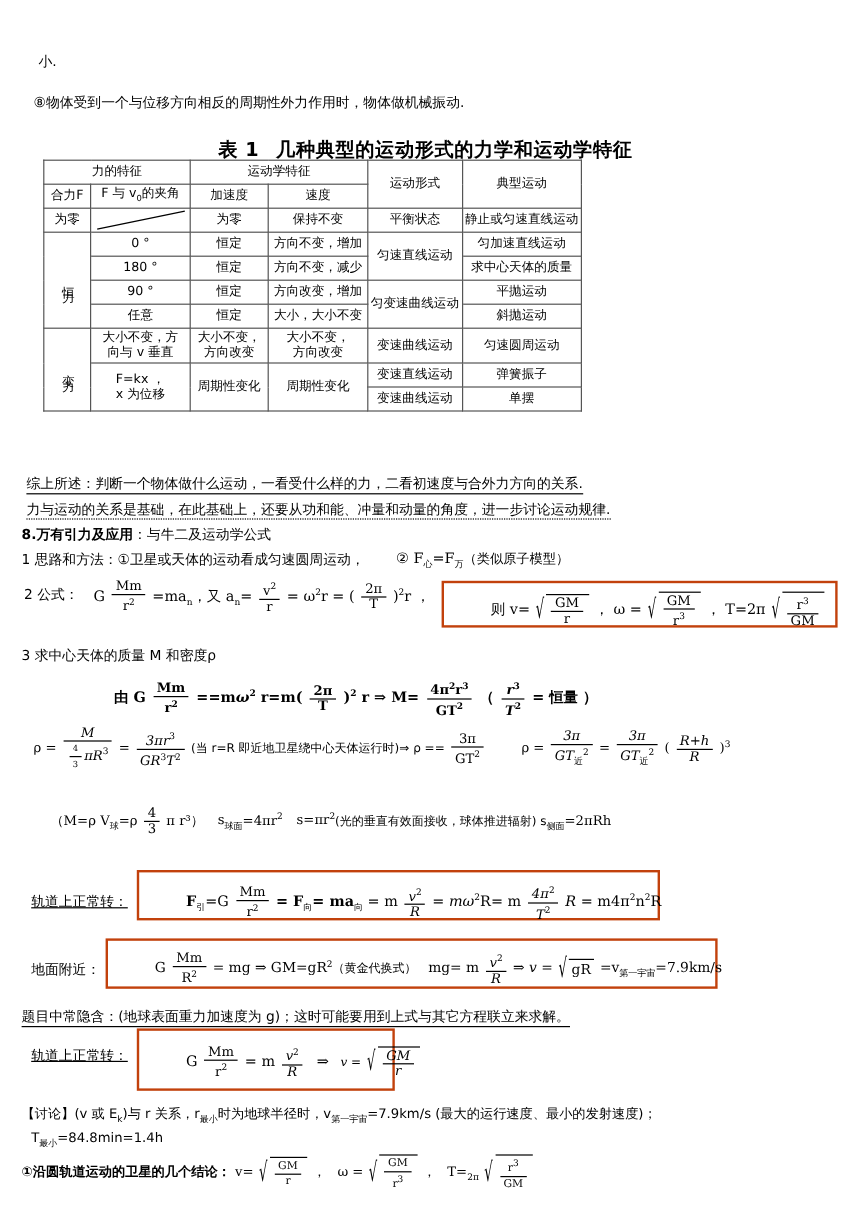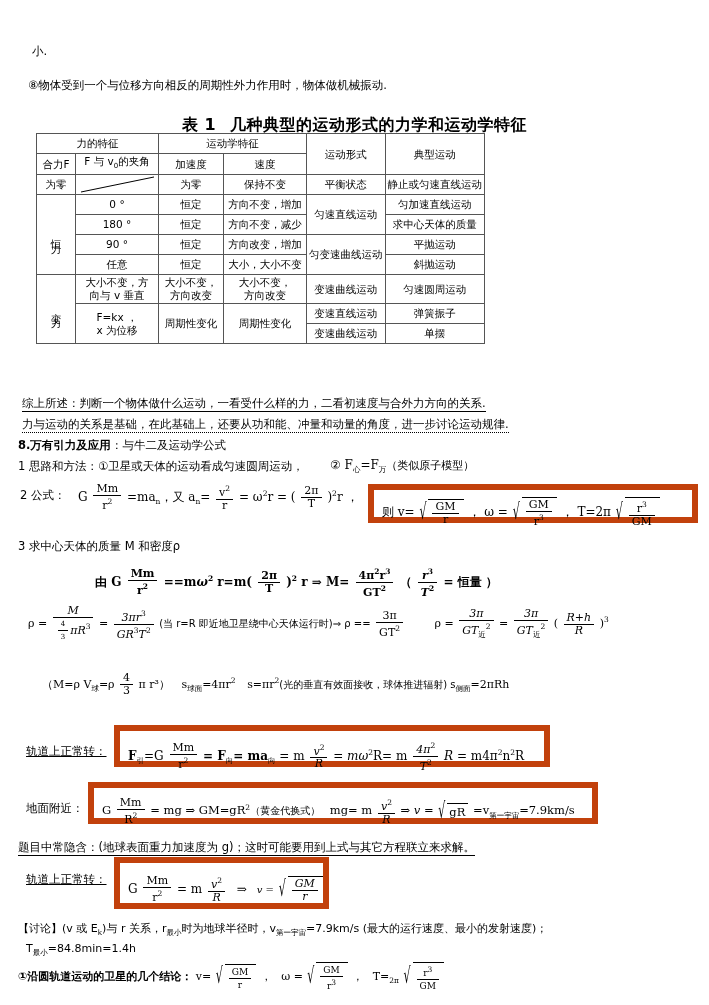--- a/index.html
+++ b/index.html
@@ -54,21 +54,21 @@
         font-size:11px;line-height:12px;margin:0 2px;}
   .frac .num{display:block;border-bottom:1px solid #000;padding:0 3px;}
   .frac .den{display:block;padding:0 3px;}
   .sqrt{display:inline-block;vertical-align:middle;position:relative;
         padding-left:9px;margin:0 1px;}
   .sqrt:before{content:"\221A";position:absolute;left:0;top:50%;
         transform:translateY(-50%) scaleY(2.0);font-size:11px;}
   .sqrt>.rad{display:inline-block;border-top:1px solid #000;padding:1px 3px 0 2px;}
   sup.e{font-size:7.5px;vertical-align:super;}
   sub.e{font-size:7.5px;vertical-align:sub;}
-  .box{position:absolute;border:6px solid #c2410c;box-sizing:border-box;}
+  .box{position:absolute;border:2px solid #c2410c;box-sizing:border-box;padding-left:31px;}
   .lbl{position:absolute;font-size:11.5px;white-space:nowrap;}
   .boxinner{padding:4px 8px;white-space:nowrap;}
 </style>
 </head>
 <body>
 
 <div class="page">
 
   <div class="line" style="left:32px;top:44px;">小.</div>
   <div class="line" style="left:28px;top:78px;">⑧物体受到一个与位移方向相反的周期性外力作用时，物体做机械振动.</div>

